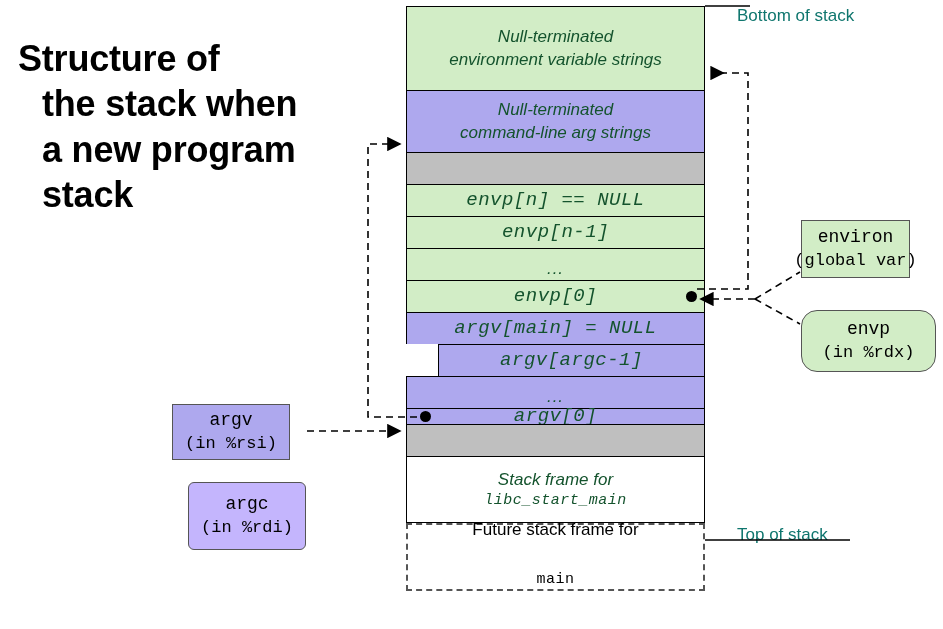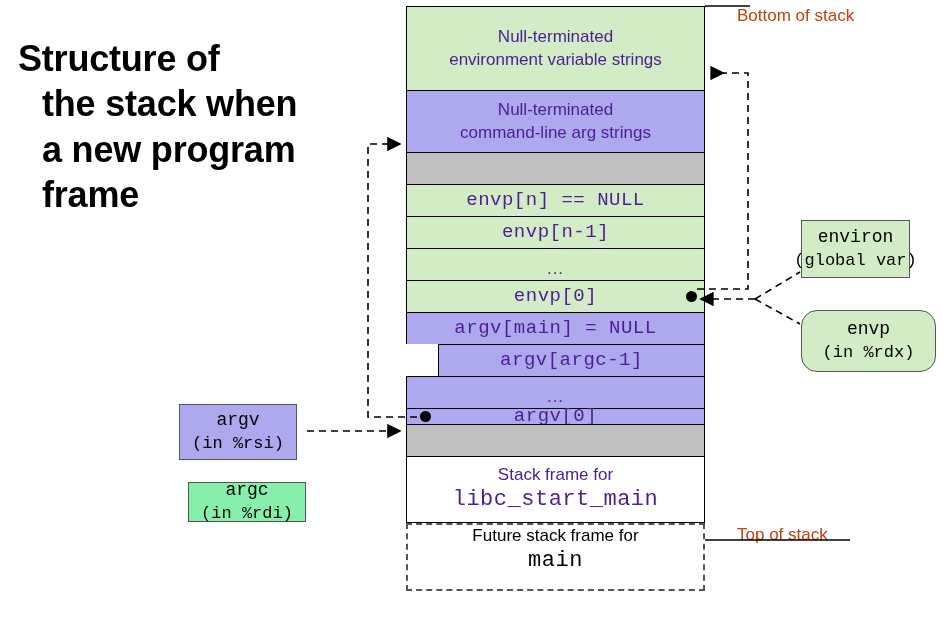--- a/index.html
+++ b/index.html
@@ -45,28 +45,29 @@
   .seg {
     box-sizing: border-box;
     border: 1px solid #000000;
     border-bottom-width: 0;
     position: relative;
     display: flex;
     flex-direction: column;
     align-items: center;
     justify-content: center;
     text-align: center;
-    color: #4c1d95;
+    color: #14532d;
+    font-style: italic;
   }
   .seg.last-solid { border-bottom-width: 1px; }
   .seg .l1, .seg .l2 { display: block; white-space: pre; }
 
   .sans { font-family: "Liberation Sans", sans-serif; font-size: 17px; line-height: 1.32; }
   .mono { font-family: "Liberation Mono", monospace; font-size: 19px; line-height: 1.3; letter-spacing: 0.5px; }
-  .mono-sm { font-family: "Liberation Mono", monospace; font-size: 22px; line-height: 1.3; letter-spacing: 0.5px; }
+  .mono-sm { font-family: "Liberation Mono", monospace; font-size: 15px; line-height: 1.3; letter-spacing: 0.5px; }
 
   .green  { background: #d2edc6; }
   .purple { background: #aea8ee; }
   .gray   { background: #bfbfbf; }
   .white  { background: #ffffff; }
 
   #seg-env-strings  { height: 84px; }
   #seg-arg-strings  { height: 62px; }
   #seg-gap-top      { height: 32px; }
   #seg-envp-null    { height: 32px; }
@@ -89,22 +90,23 @@
   }
 
   #seg-main-frame {
     box-sizing: border-box;
     height: 68px;
     border: 2px dashed #555555;
     background: #ffffff;
     display: flex;
     flex-direction: column;
     align-items: center;
-    justify-content: flex-start;
+    justify-content: flex-end;
     text-align: center;
+    gap: 28px;
   }
 
   
   .dot {
     position: absolute;
     width: 11px;
     height: 11px;
     border-radius: 50%;
     background: #000000;
     top: 50%;
@@ -126,29 +128,29 @@
     font-family: "Liberation Mono", monospace;
     font-size: 18px;
     line-height: 1.35;
     color: #000000;
   }
   .sidebox .l1, .sidebox .l2 { display: block; white-space: pre; }
   .sidebox .l2 { font-size: 17px; }
 
   #box-environ { left: 801px; top: 220px; width: 109px; height: 58px; background: #d2edc6; }
   #box-envp    { left: 801px; top: 310px; width: 135px; height: 62px; background: #d2edc6; border-radius: 16px; }
-  #box-argv    { left: 179px; top: 404px; width: 118px; height: 56px; background: #aea8ee; }
-  #box-argc    { left: 188px; top: 482px; width: 118px; height: 40px; background: #86efac; }
+  #box-argv    { left: 172px; top: 404px; width: 118px; height: 56px; background: #aea8ee; }
+  #box-argc    { left: 188px; top: 482px; width: 118px; height: 68px; background: #c4b5fd; border-radius: 6px; }
 
   
   .freelabel {
     position: absolute;
     font-family: "Liberation Sans", sans-serif;
     font-size: 17px;
-    color: #c2410c;
+    color: #0f766e;
     white-space: nowrap;
   }
   #lbl-bottom { left: 737px; top: 6px; }
   #lbl-top    { left: 737px; top: 525px; }
 
   
   #connectors {
     position: absolute;
     left: 0; top: 0;
     width: 943px; height: 629px;
@@ -157,21 +159,21 @@
 </style>
 </head>
 <body>
 
 <div class="canvas">
 
   <div id="title">
     <span class="ln">Structure of</span>
     <span class="ln indent">the stack when</span>
     <span class="ln indent">a new program</span>
-    <span class="ln indent">frame</span>
+    <span class="ln indent">stack</span>
   </div>
 
   <div class="freelabel" id="lbl-bottom">Bottom of stack</div>
   <div class="freelabel" id="lbl-top">Top of stack</div>
 
   <div id="stack">
 
     <div class="seg green sans" id="seg-env-strings">
       <span class="l1">Null-terminated</span>
       <span class="l2">environment variable strings</span>

